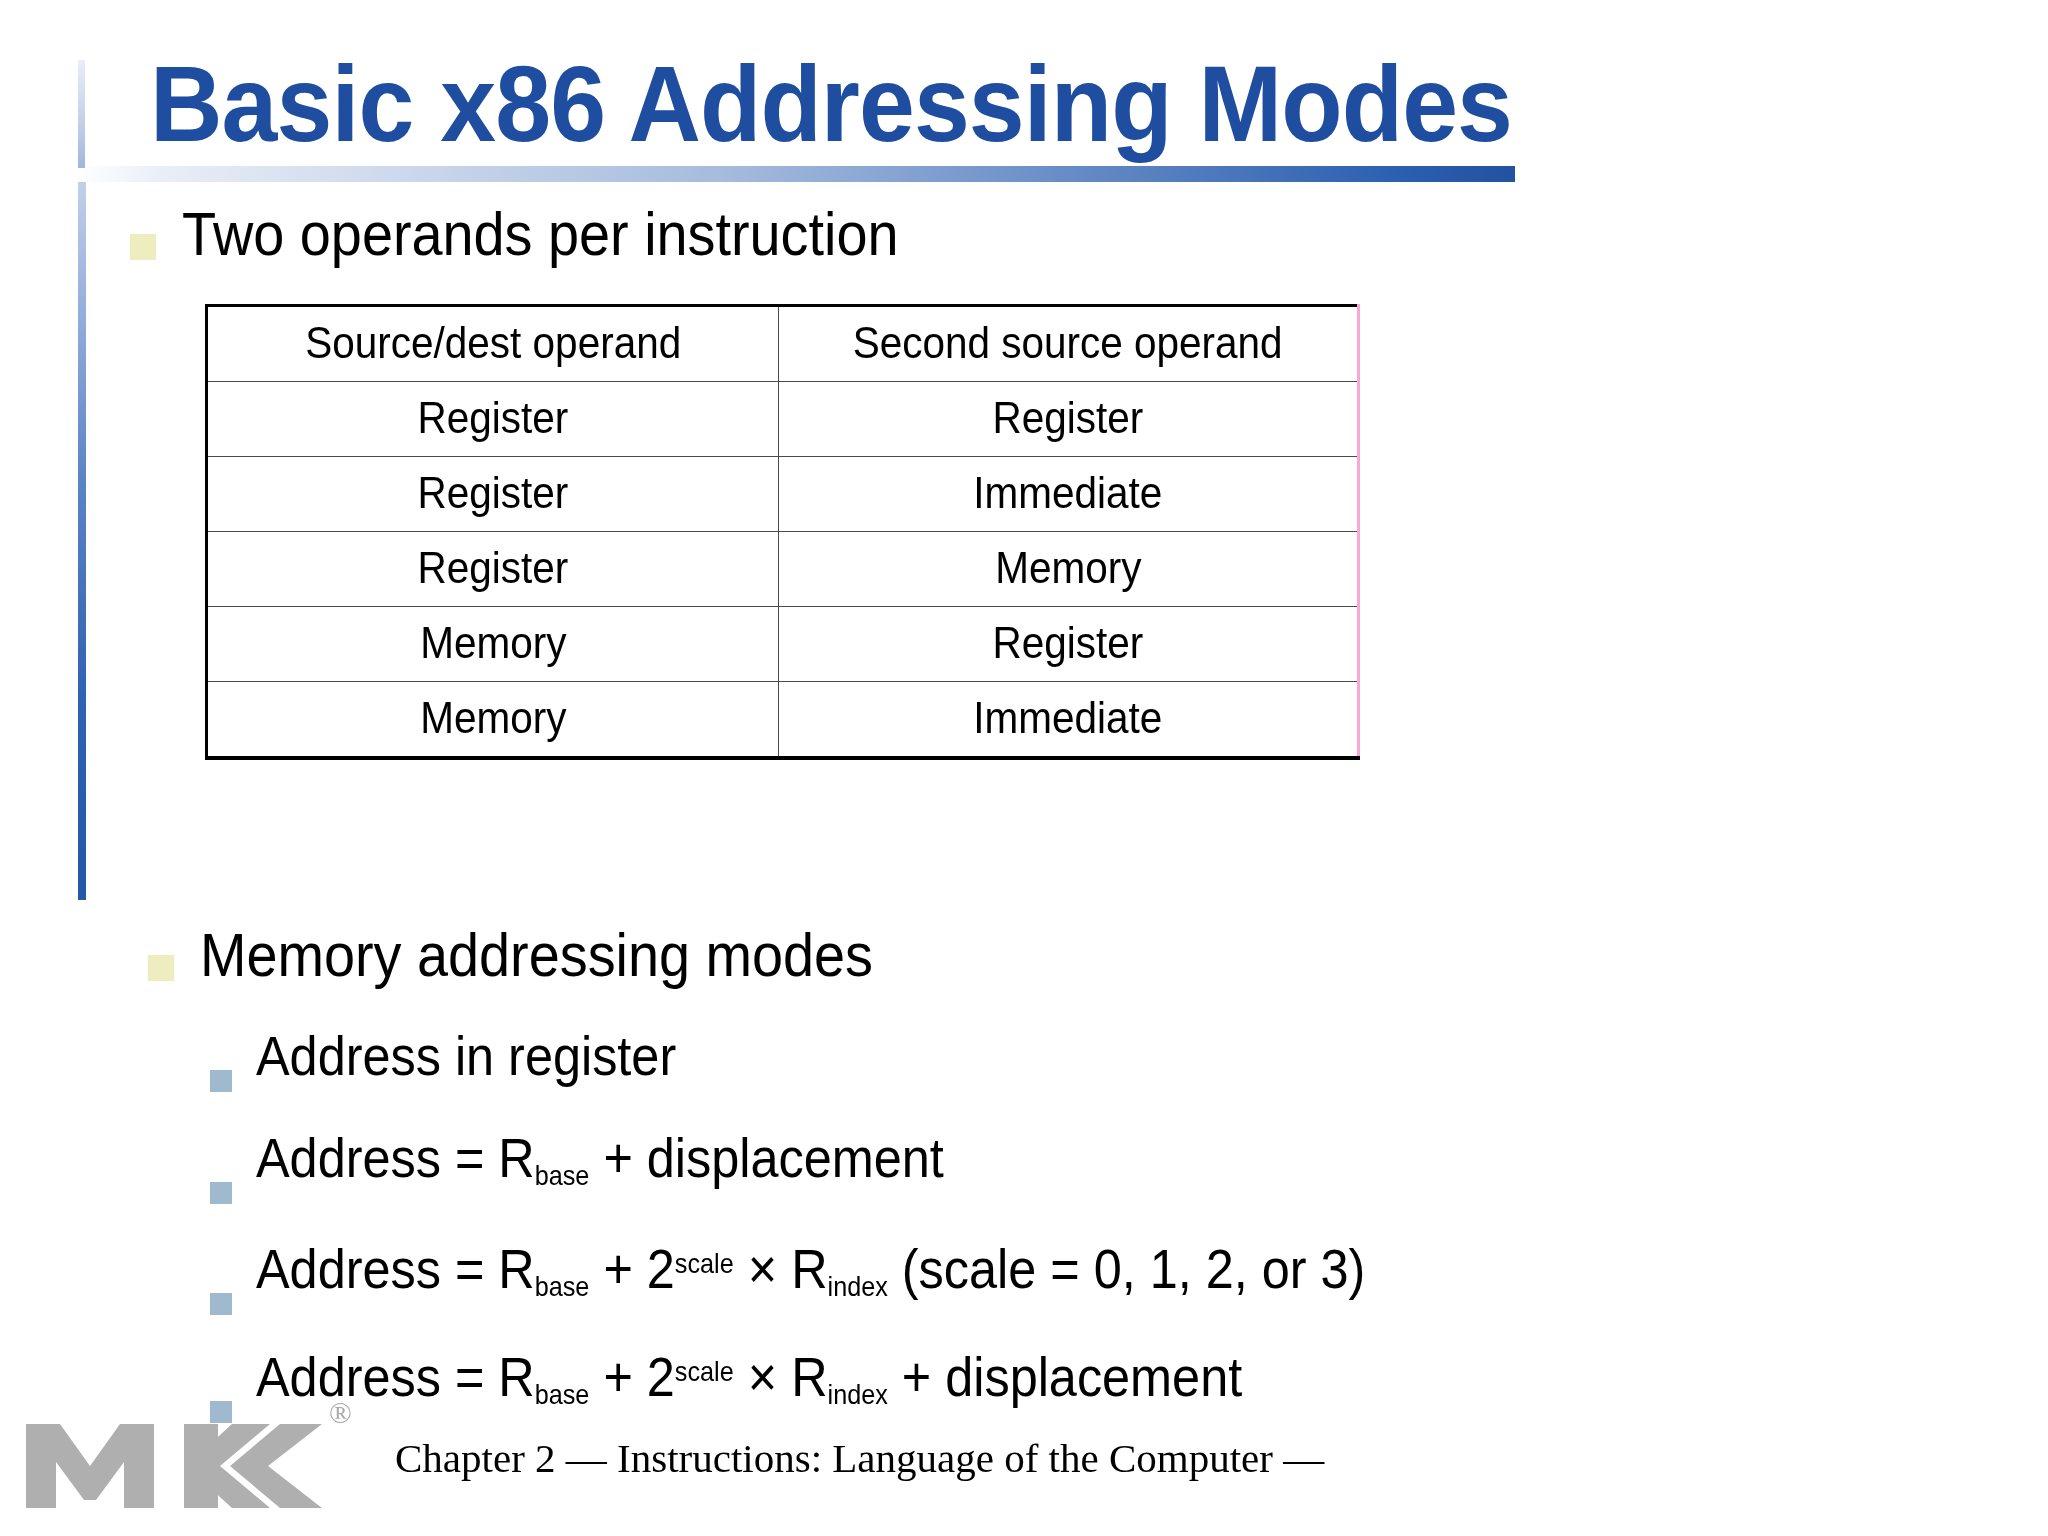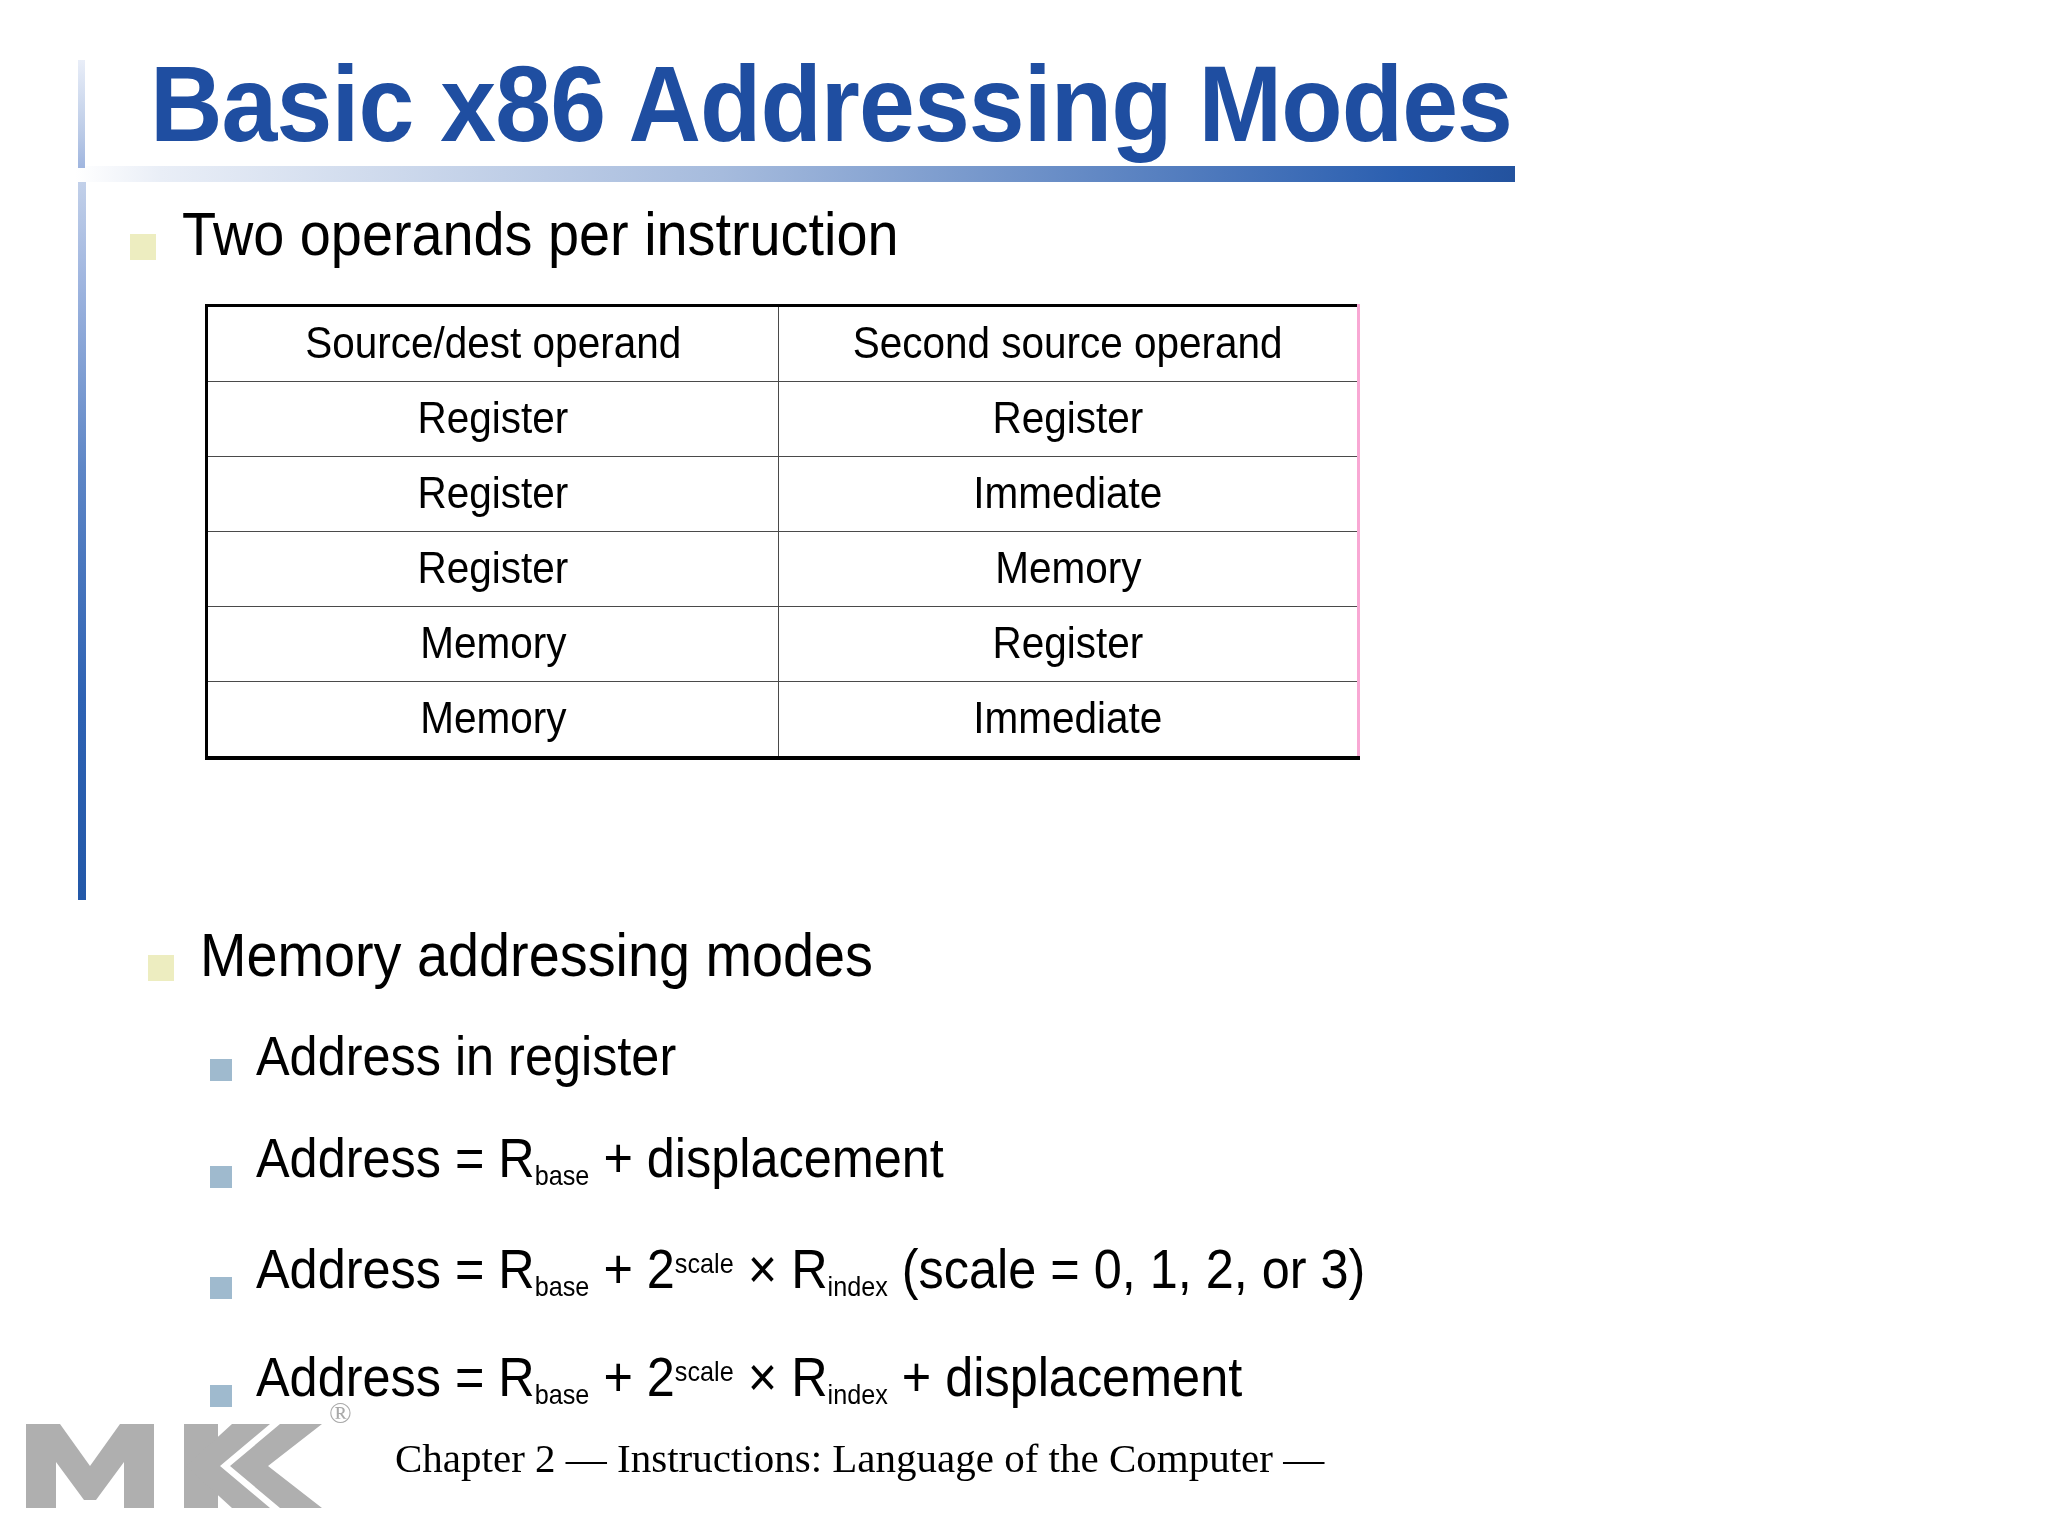--- a/index.html
+++ b/index.html
@@ -88,21 +88,21 @@
     color: #000000;
     font-family: "Liberation Sans", sans-serif;
     transform: scaleX(0.9);
     transform-origin: 0 50%;
     white-space: nowrap;
   }
 
   .lvl2-row {
     position: absolute;
     display: flex;
-    align-items: center;
+    align-items: flex-end;
   }
   .lvl2-marker {
     width: 22px;
     height: 22px;
     background: #9FBACE;
     margin-top: 28px;
     margin-right: 24px;
     flex: 0 0 auto;
   }
   .lvl2-text {

